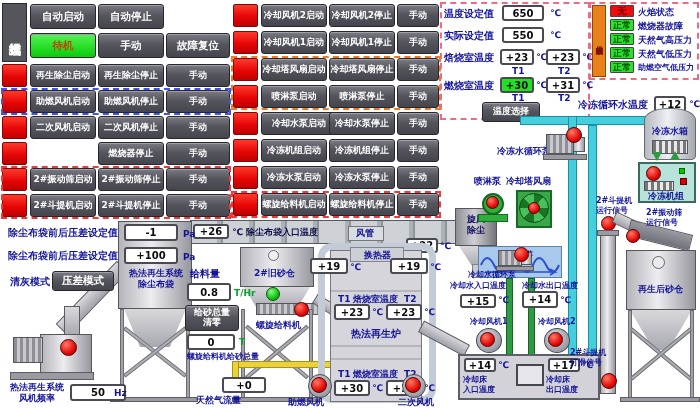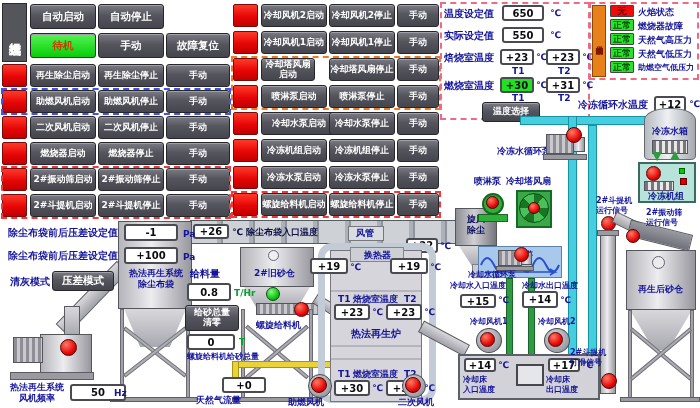--- a/index.html
+++ b/index.html
@@ -68,21 +68,20 @@
   <div class="btn" style="left:30px;top:90px;width:66px;height:23px">助燃风机启动</div>
   <div class="btn" style="left:98px;top:90px;width:66px;height:23px">助燃风机停止</div>
   <div class="btn" style="left:166px;top:90px;width:64px;height:23px">手动</div>
 
   <div class="lamp" style="left:2px;top:116px;width:25px;height:23px"></div>
   <div class="btn" style="left:30px;top:116px;width:66px;height:23px">二次风机启动</div>
   <div class="btn" style="left:98px;top:116px;width:66px;height:23px">二次风机停止</div>
   <div class="btn" style="left:166px;top:116px;width:64px;height:23px">手动</div>
 
   <div class="lamp" style="left:2px;top:142px;width:25px;height:23px"></div>
-  <div class="btn" style="left:30px;top:142px;width:66px;height:23px">燃烧器启动</div>
   <div class="btn" style="left:98px;top:142px;width:66px;height:23px">燃烧器停止</div>
   <div class="btn" style="left:166px;top:142px;width:64px;height:23px">手动</div>
 
   <div class="lamp" style="left:2px;top:168px;width:25px;height:23px"></div>
   <div class="btn" style="left:30px;top:168px;width:66px;height:23px">2#振动筛启动</div>
   <div class="btn" style="left:98px;top:168px;width:66px;height:23px">2#振动筛停止</div>
   <div class="btn" style="left:166px;top:168px;width:64px;height:23px">手动</div>
 
   <div class="lamp" style="left:2px;top:194px;width:25px;height:23px"></div>
   <div class="btn" style="left:30px;top:194px;width:66px;height:23px">2#斗提机启动</div>
@@ -96,21 +95,21 @@
   <div class="btn" style="left:261px;top:4px;width:66px;height:23px">冷却风机2启动</div>
   <div class="btn" style="left:329px;top:4px;width:66px;height:23px">冷却风机2停止</div>
   <div class="btn" style="left:397px;top:4px;width:42px;height:23px">手动</div>
 
   <div class="lamp" style="left:233px;top:31px;width:25px;height:23px"></div>
   <div class="btn" style="left:261px;top:31px;width:66px;height:23px">冷却风机1启动</div>
   <div class="btn" style="left:329px;top:31px;width:66px;height:23px">冷却风机1停止</div>
   <div class="btn" style="left:397px;top:31px;width:42px;height:23px">手动</div>
 
   <div class="lamp" style="left:233px;top:58px;width:25px;height:23px"></div>
-  <div class="btn" style="left:261px;top:58px;width:54px;height:23px">冷却塔风扇启动</div>
+  <div class="btn" style="left:261px;top:58px;width:66px;height:23px">冷却塔风扇启动</div>
   <div class="btn" style="left:329px;top:58px;width:66px;height:23px">冷却塔风扇停止</div>
   <div class="btn" style="left:397px;top:58px;width:42px;height:23px">手动</div>
 
   <div class="lamp" style="left:233px;top:85px;width:25px;height:23px"></div>
   <div class="btn" style="left:261px;top:85px;width:66px;height:23px">喷淋泵启动</div>
   <div class="btn" style="left:329px;top:85px;width:66px;height:23px">喷淋泵停止</div>
   <div class="btn" style="left:397px;top:85px;width:42px;height:23px">手动</div>
 
   <div class="lamp" style="left:233px;top:112px;width:25px;height:23px"></div>
   <div class="btn" style="left:261px;top:112px;width:76px;height:23px">冷却水泵启动</div>

